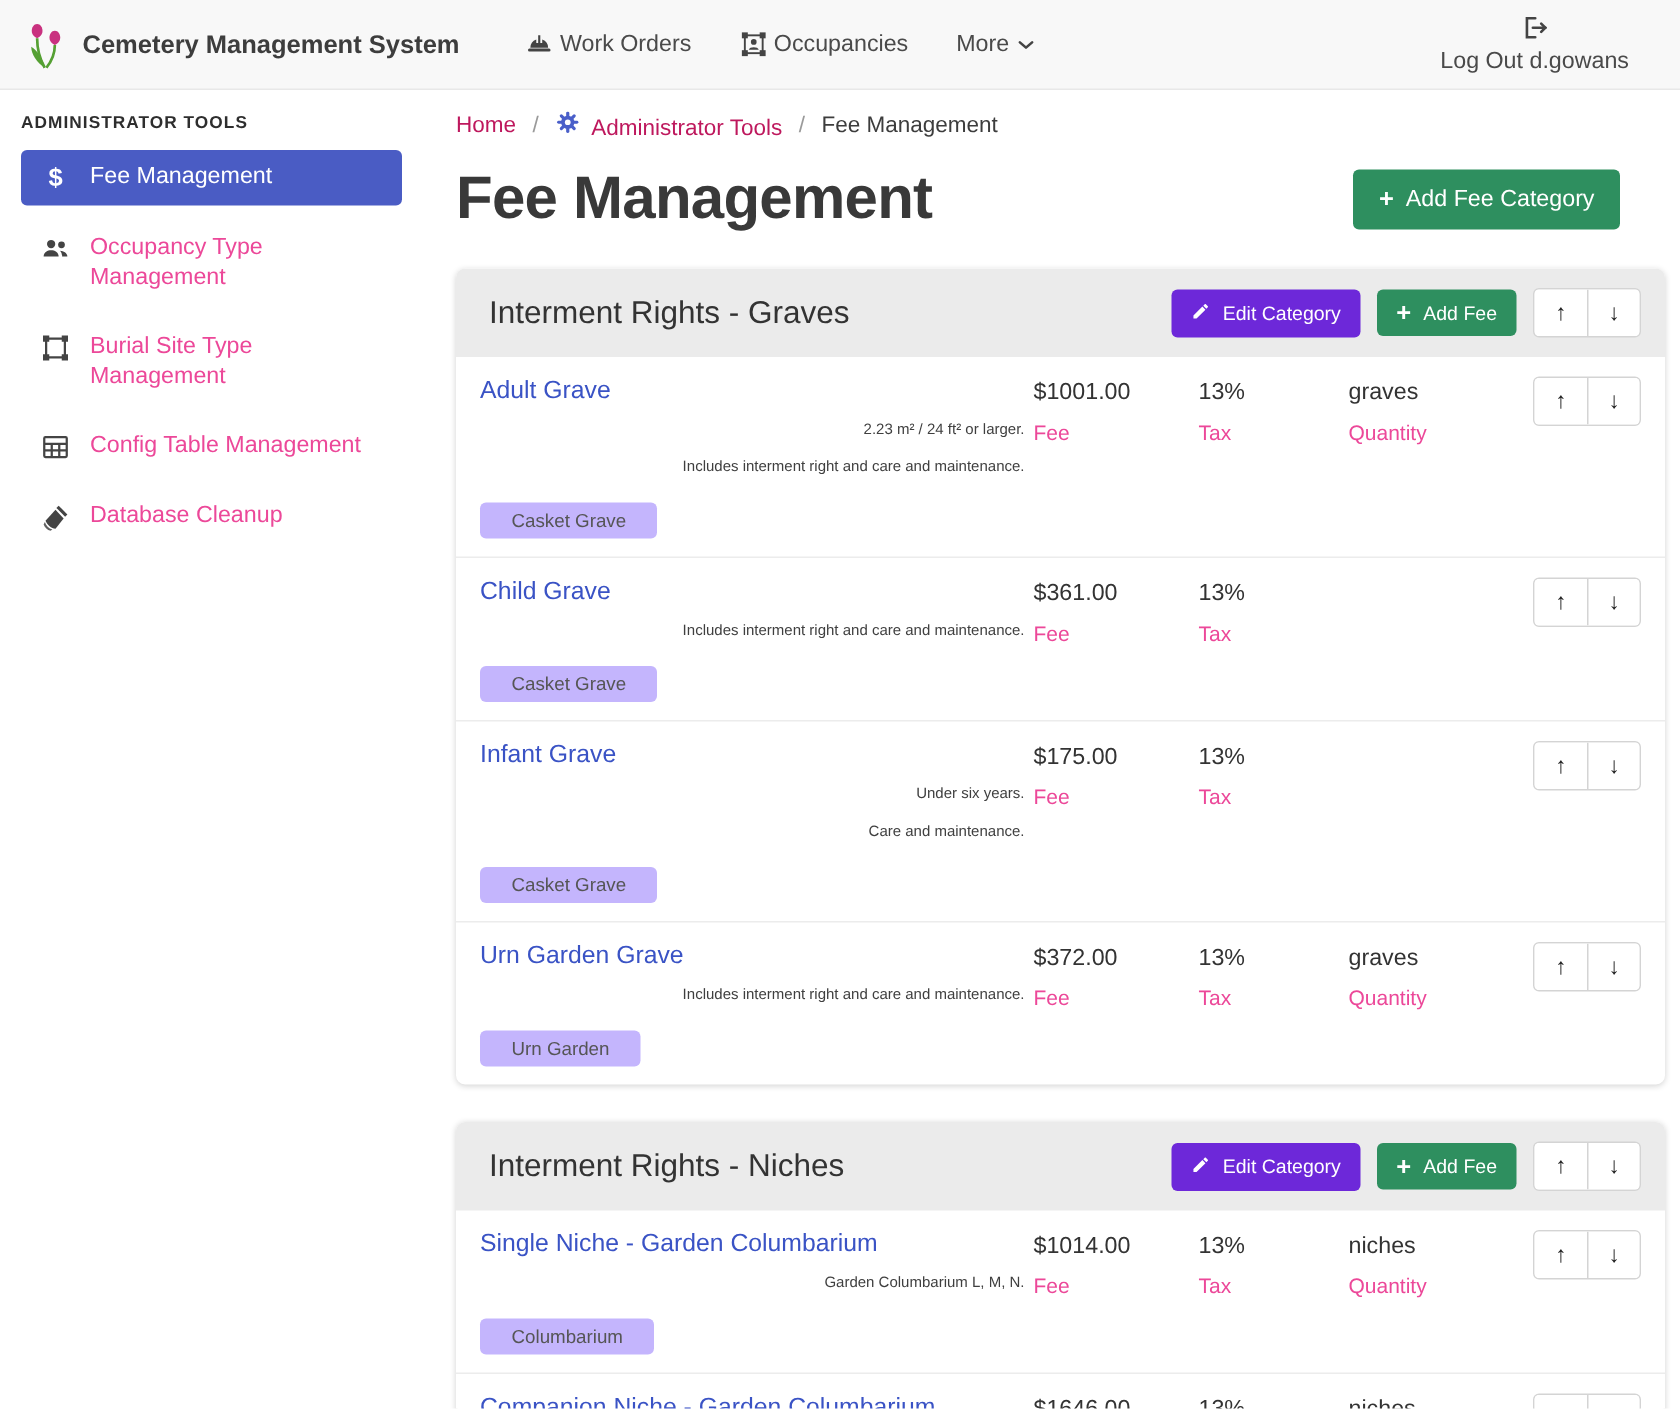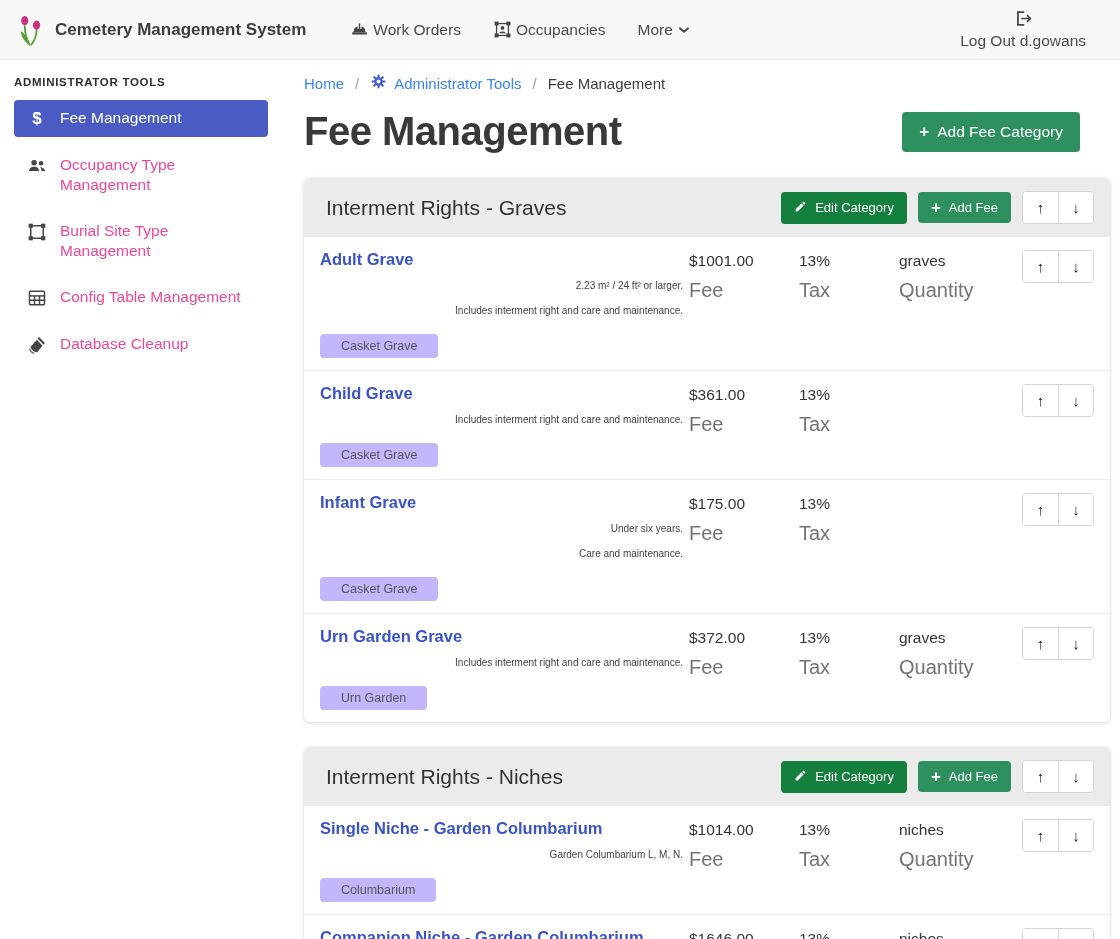--- a/index.html
+++ b/index.html
@@ -25,59 +25,59 @@
   .side-heading { font-size:11.5px; font-weight:600; letter-spacing:.7px; color:#2e2e2e; margin:4px 0 12px 0; }
   .side-item { display:flex; align-items:flex-start; gap:13px; padding:8px 10px 8px 13px;
     border-radius:4px; font-size:15.5px; line-height:20px; color:#ec4899; margin-bottom:10px; cursor:pointer; }
   .side-item .s-icon { width:20px; height:20px; flex:none; margin-top:1px; }
   .side-item.active { background:#4a5cc4; color:#fff; }
   .side-item.active .dollar { color:#fff; }
   .dollar { font-size:17px; font-weight:700; line-height:20px; text-align:center; width:20px; display:inline-block; }
 
   
   .breadcrumb { display:flex; align-items:center; gap:11px; margin-top:13px; font-size:15px; }
-  .crumb-link { color:#3b82f6; cursor:pointer; display:flex; align-items:center; gap:7px; }
+  .crumb-link { color:#be185d; cursor:pointer; display:flex; align-items:flex-end; gap:7px; }
   .crumb-sep { color:#9a9a9a; }
   .crumb-current { color:#3d3d3d; }
   .title-row { display:flex; justify-content:space-between; align-items:center; margin:16px 30px 24px 0; }
   .page-title { font-size:40px; font-weight:700; color:#393939; letter-spacing:-0.5px; }
 
   
   .btn { border:none; border-radius:4px; color:#fff; display:inline-flex; align-items:center;
     gap:8px; cursor:pointer; font-family:inherit; }
   .btn-lg { font-size:15.5px; padding:11px 17px; background:#2e8f5f; }
   .btn-sm { font-size:13px; padding:8px 13px; }
-  .btn-teal { background:#15803d; }
+  .btn-teal { background:#6d28d9; }
   .btn-green { background:#2e8f5f; }
   .plus { font-size:17px; font-weight:700; line-height:13px; }
   .arrow-group { display:inline-flex; border:1px solid #d4d4d4; border-radius:4px; overflow:hidden; background:#fff; }
   .arrow-btn { background:#fff; border:none; width:35px; height:31px; font-size:15px; color:#222;
     cursor:pointer; font-family:inherit; }
   .arrow-btn + .arrow-btn { border-left:1px solid #d4d4d4; }
 
   
   .card { background:#fff; border-radius:6px; box-shadow:0 1px 4px rgba(0,0,0,.18); margin-bottom:25px; overflow:hidden; }
   .card-header { display:flex; align-items:center; background:#ebebeb; padding:13px 16px 13px 22px; }
   .card-title { flex:1; font-size:21px; font-weight:400; color:#333; }
   .card-actions { display:flex; align-items:center; gap:11px; }
 
   
   .fee-row { display:flex; align-items:flex-start; padding:13px 16px 12px 16px; border-bottom:1px solid #ececec; }
   .fee-row:last-child { border-bottom:none; }
   .fee-main { flex:1; min-width:0; padding-right:6px; }
-  .fee-name { display:inline-block; color:#3a53c5; font-weight:700; font-size:16.5px; margin-bottom:9px; cursor:pointer; }
+  .fee-name { display:inline-block; color:#3a53c5; font-weight:400; font-size:16.5px; margin-bottom:9px; cursor:pointer; }
   .fee-desc { font-size:10px; color:#3f3f3f; line-height:16px; margin-bottom:9px;text-align:right; }
   .badge { display:inline-block; background:#c4b5fd; border-radius:4px; padding:5px 21px;
     font-size:12.5px; color:#555; margin-top:6px; }
   .fee-col { text-align:left; padding-top:2px; }
   .col-fee { width:110px; }
   .col-tax { width:100px; }
   .col-qty { width:110px; }
   .col-val { font-size:15.5px; color:#333; margin-bottom:9px; }
-  .col-lbl { font-size:20px; color:#737373; }
+  .col-lbl { font-size:14px; color:#ec4899; }
   .fee-row .arrow-group { margin-left:13px; }
 </style>
 </head>
 <body>
 
 <div class="navbar">
   <span class="brand-logo">
     <svg viewBox="0 0 24 28" width="27" height="32">
       <g fill="#c9317f">
         <path d="M6 1.5c-2 0-3.2 2-3.2 4.2 0 3 3.2 4.3 3.2 4.3s3.2-1.3 3.2-4.3C9.2 3.5 8 1.5 6 1.5z"></path>

